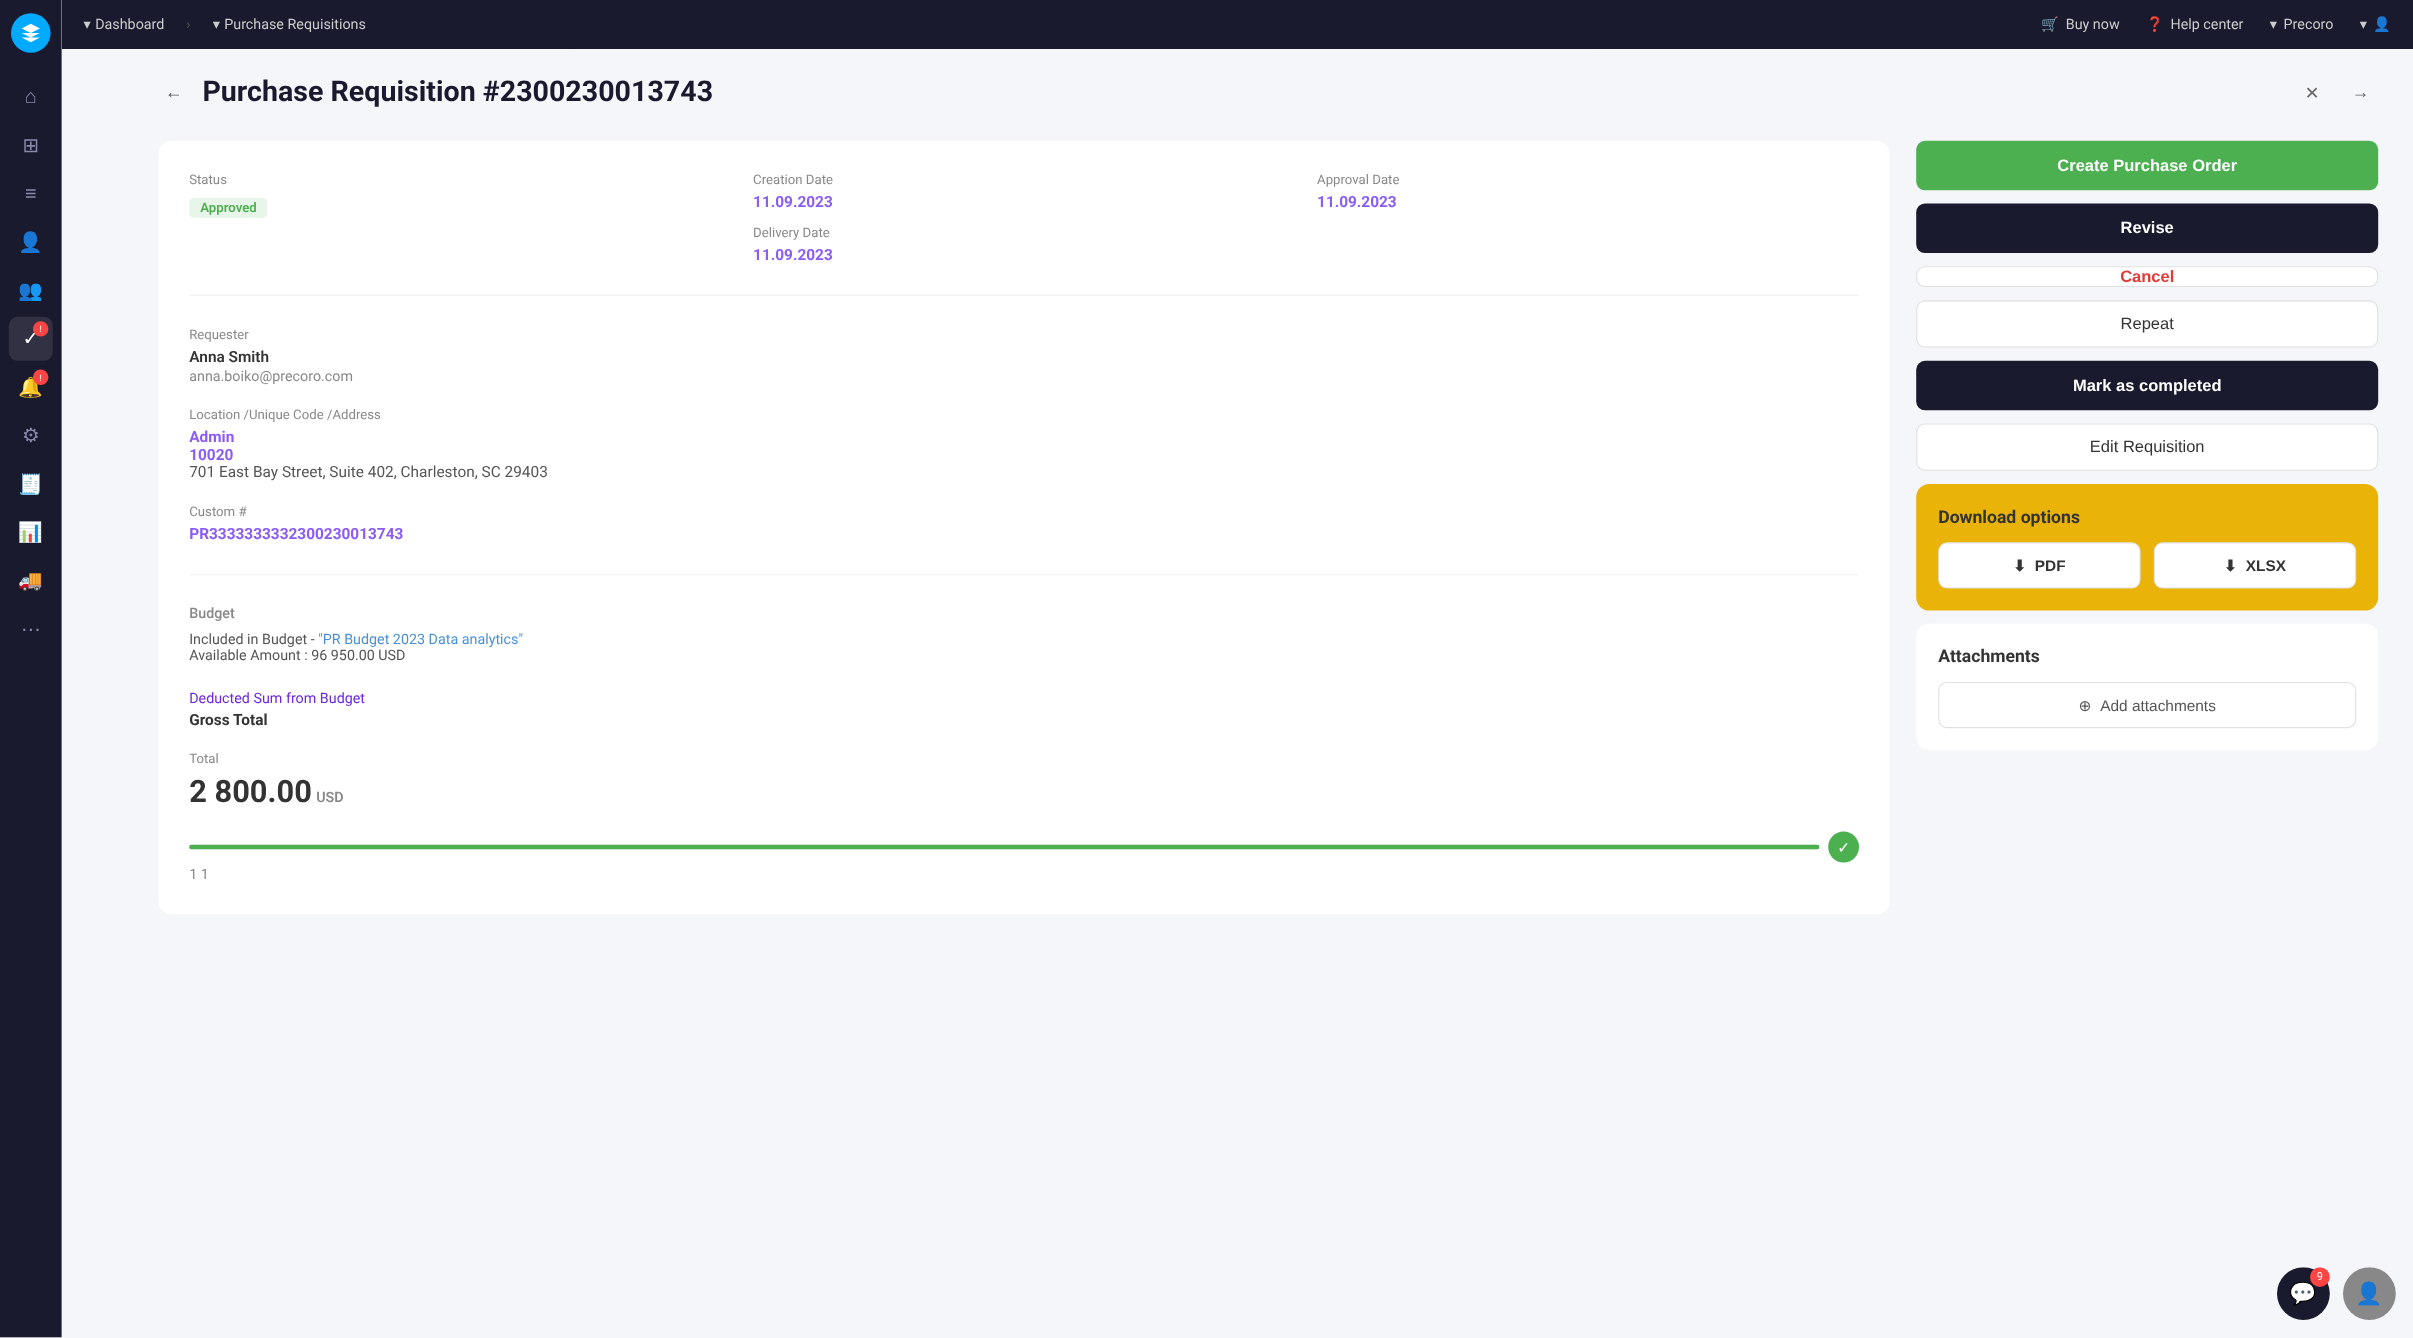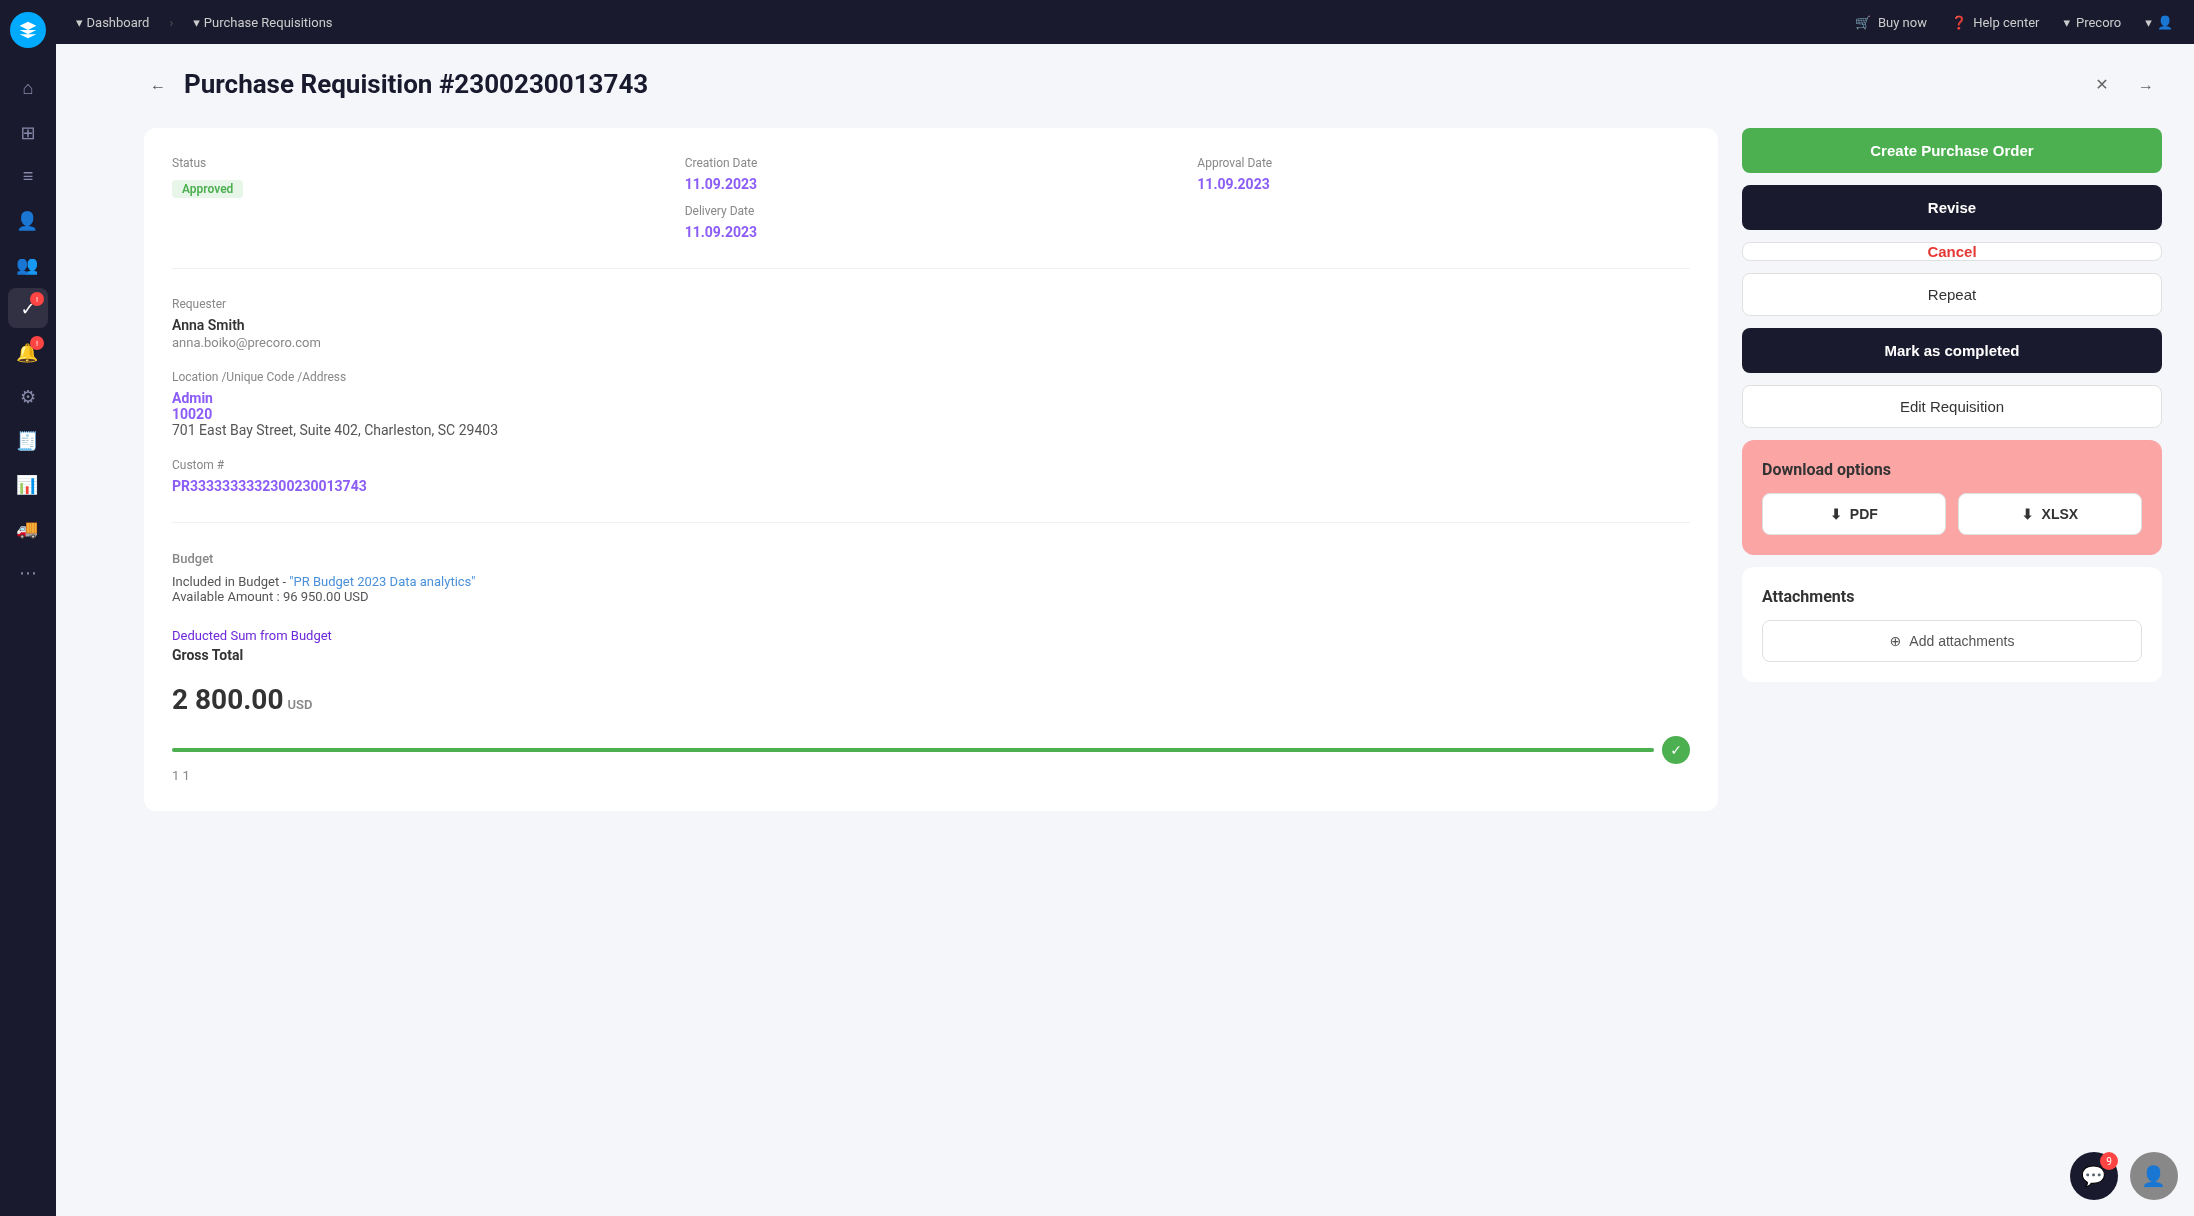--- a/index.html
+++ b/index.html
@@ -67,21 +67,21 @@
     .progress-num { font-size: 13px; color: #888; }
 
     
     .btn-create { background: #4caf50; color: white; border: none; border-radius: 8px; padding: 14px; font-size: 15px; font-weight: 600; cursor: pointer; width: 100%; text-align: center; }
     .btn-dark { background: #1a1a2e; color: white; border: none; border-radius: 8px; padding: 14px; font-size: 15px; font-weight: 600; cursor: pointer; width: 100%; text-align: center; }
     .btn-cancel { background: white; color: #e53935; border: 1px solid #e0e0e0; border-radius: 8px; font-size: 15px; font-weight: 600; cursor: pointer; width: 100%; text-align: center; }
     .btn-outline { background: white; color: #333; border: 1px solid #e0e0e0; border-radius: 8px; padding: 12px; font-size: 15px; cursor: pointer; width: 100%; text-align: center; }
     .btn-mark { background: #1a1a2e; color: white; border: none; border-radius: 8px; padding: 14px; font-size: 15px; font-weight: 600; cursor: pointer; width: 100%; text-align: center; }
 
     
-    .download-section { background: #fca5a5; border-radius: 12px; padding: 20px; }
+    .download-section { background: #eab308; border-radius: 12px; padding: 20px; }
     .download-title { font-size: 16px; font-weight: 700; color: #333; margin-bottom: 14px; }
     .download-btns { display: flex; gap: 12px; }
     .download-btn { flex: 1; border: 1px solid #e0e0e0; border-radius: 8px; padding: 12px; display: flex; align-items: center; justify-content: center; gap: 8px; cursor: pointer; font-size: 14px; font-weight: 600; color: #333; background: white; }
 
     
     .attachments-section { background: white; border-radius: 12px; padding: 20px; }
     .attachments-title { font-size: 16px; font-weight: 700; color: #333; margin-bottom: 14px; }
     .add-attachment-btn { width: 100%; border: 1px solid #e0e0e0; border-radius: 8px; padding: 12px; display: flex; align-items: center; justify-content: center; gap: 8px; cursor: pointer; font-size: 14px; color: #555; background: white; }
 
     
@@ -213,20 +213,21 @@
         </div>
         <div class="budget-text">Available Amount : 96 950.00 USD</div>
       </div>
 
       <div style="margin-bottom:8px;">
         <div class="deducted-label">Deducted Sum from Budget</div>
         <div class="gross-total-label">Gross Total</div>
       </div>
 
       <div class="total-section">
+        <div class="info-label">Total</div>
         <div class="total-value">
           <span>2 800.00</span>
           <span class="total-currency">USD</span>
         </div>
       </div>
 
       <div class="progress-section">
         <div class="progress-track">
           <div class="progress-fill"></div>
         </div>

